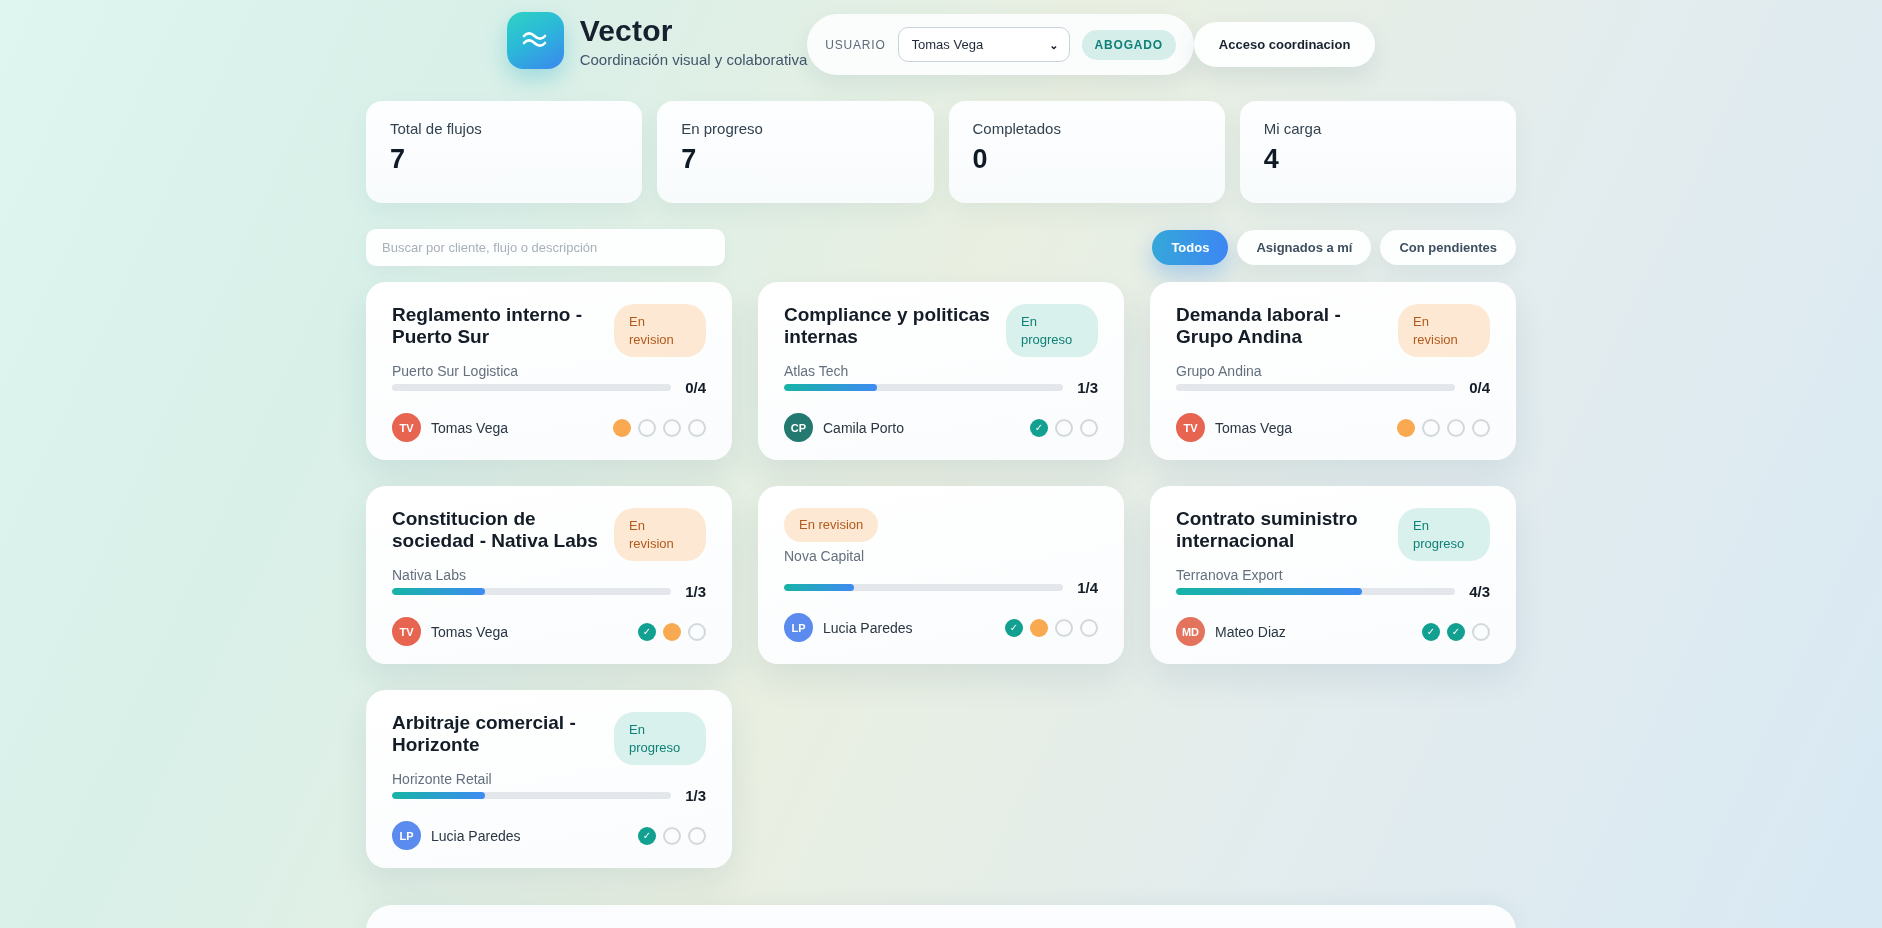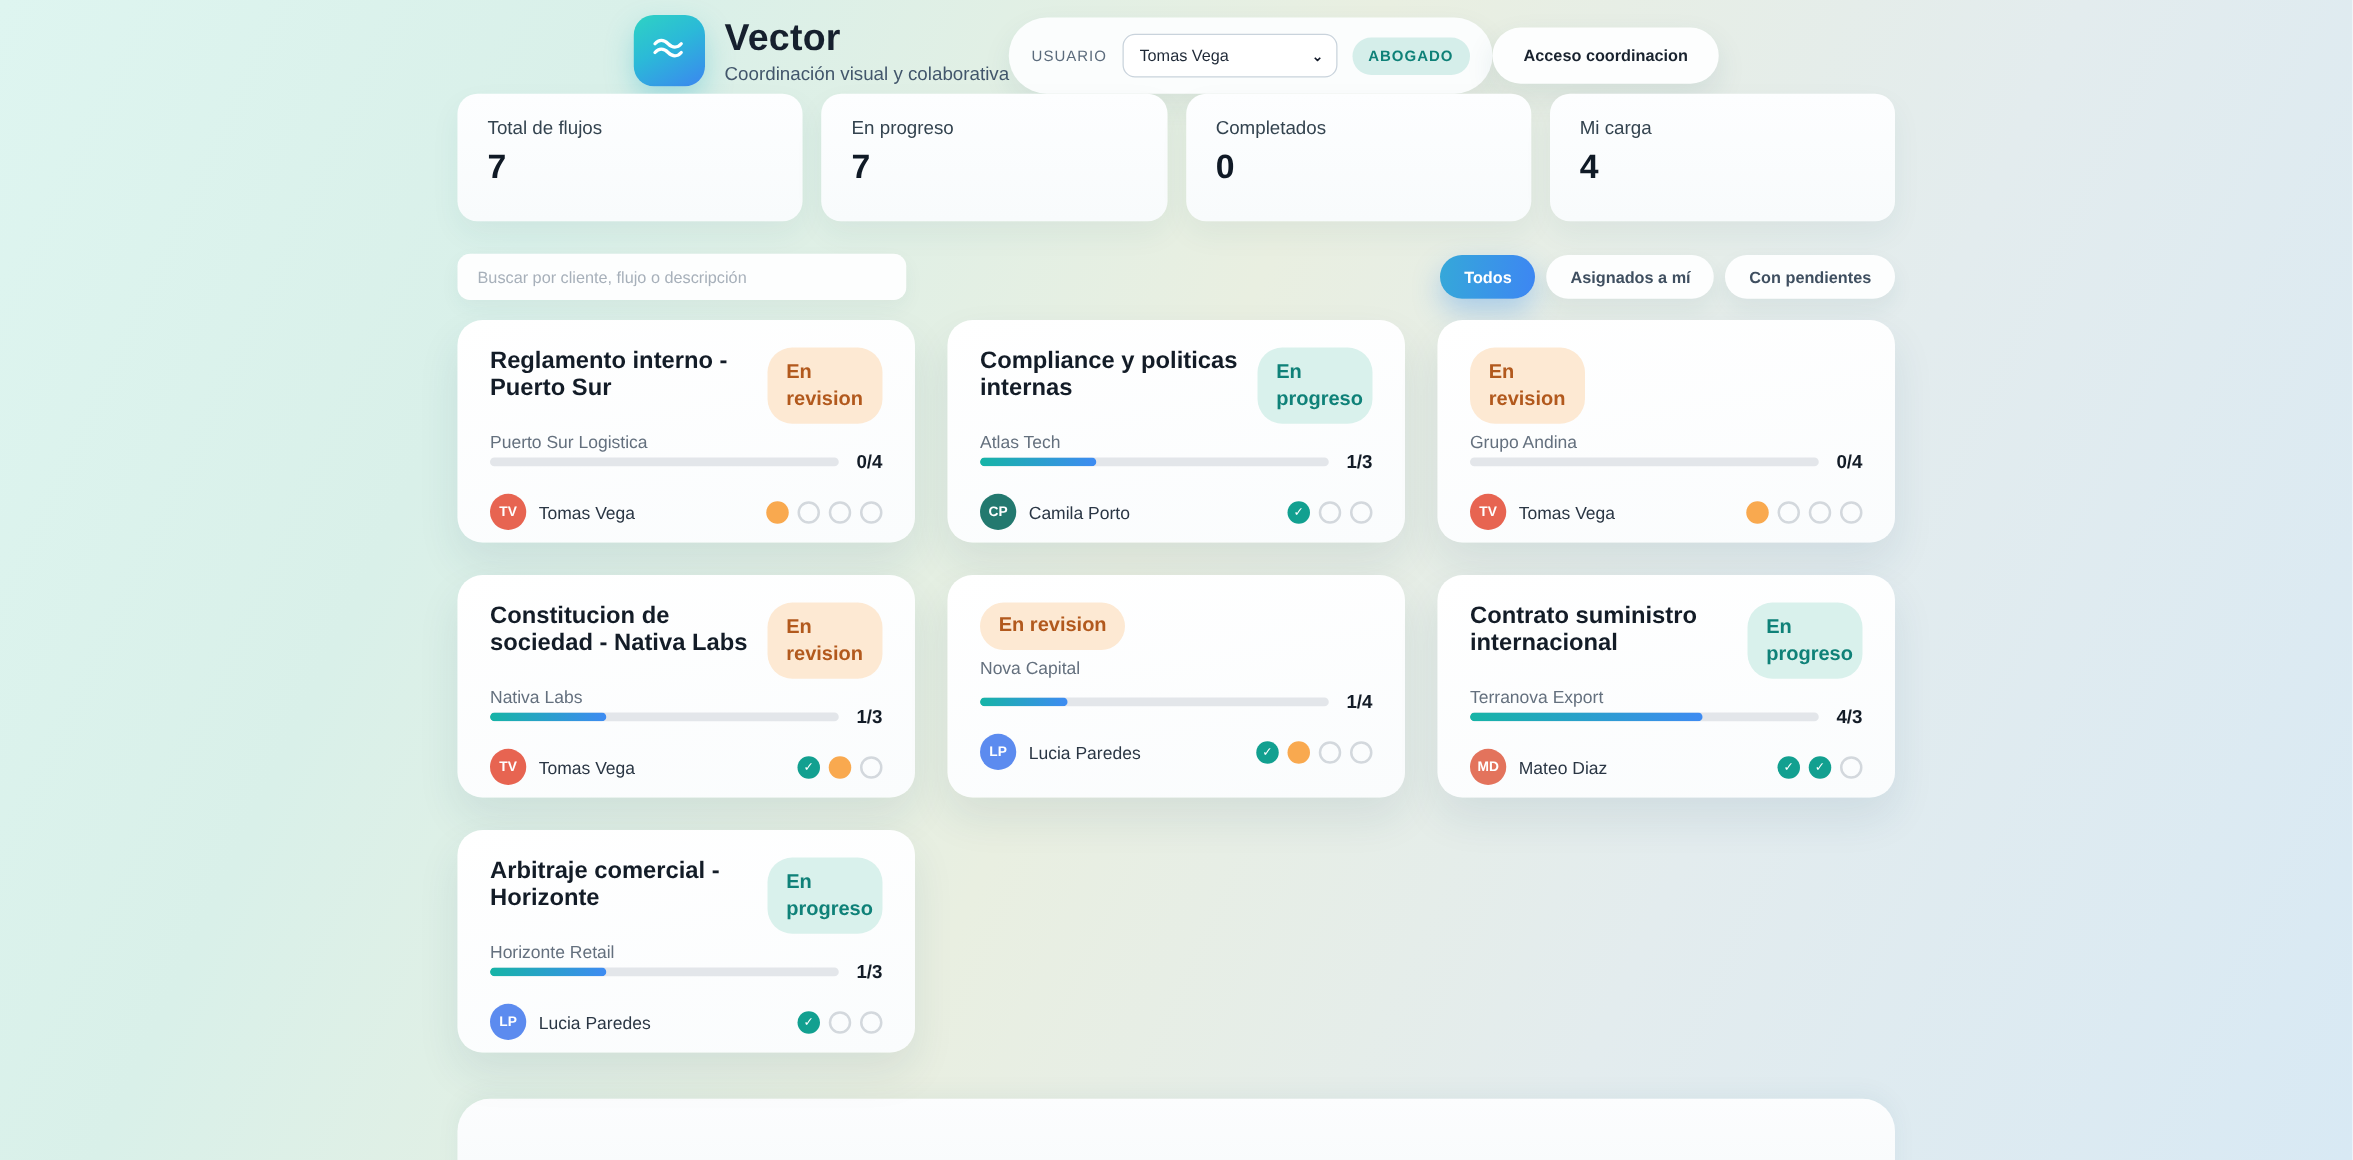--- a/index.html
+++ b/index.html
@@ -45,21 +45,21 @@
     background:#d5eeea; color:#0f8178; font-size:12px; font-weight:700;
     letter-spacing:.8px; border-radius:999px; padding:8px 13px;
   }
   .access-btn {
     font-family:inherit; background:#fdfefe; border:none; border-radius:999px;
     padding:15px 25px; font-size:13px; font-weight:700; color:#19232f;
     box-shadow:0 10px 24px rgba(30,80,100,.10); cursor:pointer;
   }
 
   
-  .stats { display:grid; grid-template-columns:repeat(4,1fr); gap:15px; }
+  .stats { display:grid; grid-template-columns:repeat(4,1fr); gap:15px; margin-top:26px; }
   .stat-card {
     background:linear-gradient(180deg,#fdfeff 0%,#f8fbfc 100%);
     border-radius:16px; padding:19px 24px; height:102px;
     box-shadow:0 10px 24px rgba(30,80,100,.06);
   }
   .stat-label { font-size:15px; color:#33434f; }
   .stat-value { font-size:27px; font-weight:800; color:#101a26; margin-top:7px; }
 
   
   .toolbar { display:flex; justify-content:space-between; align-items:center; margin-top:26px; }
@@ -85,21 +85,21 @@
   .card {
     background:linear-gradient(170deg,#ffffff 0%,#fafcfd 100%);
     border-radius:20px; padding:22px 26px; height:178px;
     box-shadow:0 16px 34px rgba(25,70,100,.09);
     display:flex; flex-direction:column; cursor:pointer;
   }
   .card-head { display:flex; justify-content:space-between; align-items:flex-start; gap:12px; }
   .card-title { font-size:19px; font-weight:800; color:#131c27; line-height:1.18; max-width:230px; }
   .badge {
     flex-shrink:0; border-radius:20px; padding:9px 15px;
-    font-size:16px; font-weight:700; line-height:1.35; max-width:92px;
+    font-size:13px; font-weight:400; line-height:1.35; max-width:92px;
   }
   .badge.nowrap { max-width:none; white-space:nowrap; padding:8px 15px; }
   .badge.revision { background:#fde9d3; color:#b2591d; }
   .badge.progreso { background:#d9f1ec; color:#0f8178; }
   .client { font-size:14px; color:#64707e; margin-top:6px; }
   .progress-row { display:flex; align-items:center; gap:14px; margin-top:auto; }
   .track { flex:1; height:7px; border-radius:99px; background:#e3e6ea; overflow:hidden; }
   .fill { height:100%; border-radius:99px;
     background:linear-gradient(90deg,#16b4a6 0%,#3e8bf2 100%); }
   .fraction { font-size:15px; font-weight:700; color:#131c27; }
@@ -232,20 +232,21 @@
       </div>
       <div class="dots">
               <div class="dot done">✓</div>
               <div class="dot empty"></div>
               <div class="dot empty"></div>
             </div>
     </div>
   </div>
         <div class="card">
     <div class="card-head">
+      <div class="card-title">Demanda laboral - Grupo Andina</div>
       <div class="badge revision">En revision</div>
     </div>
     <div class="client">Grupo Andina</div>
     <div class="progress-row">
       <div class="track">
         <div class="fill" style="width: 0%;"></div>
       </div>
       <div class="fraction">0/4</div>
     </div>
     <div class="card-foot">

